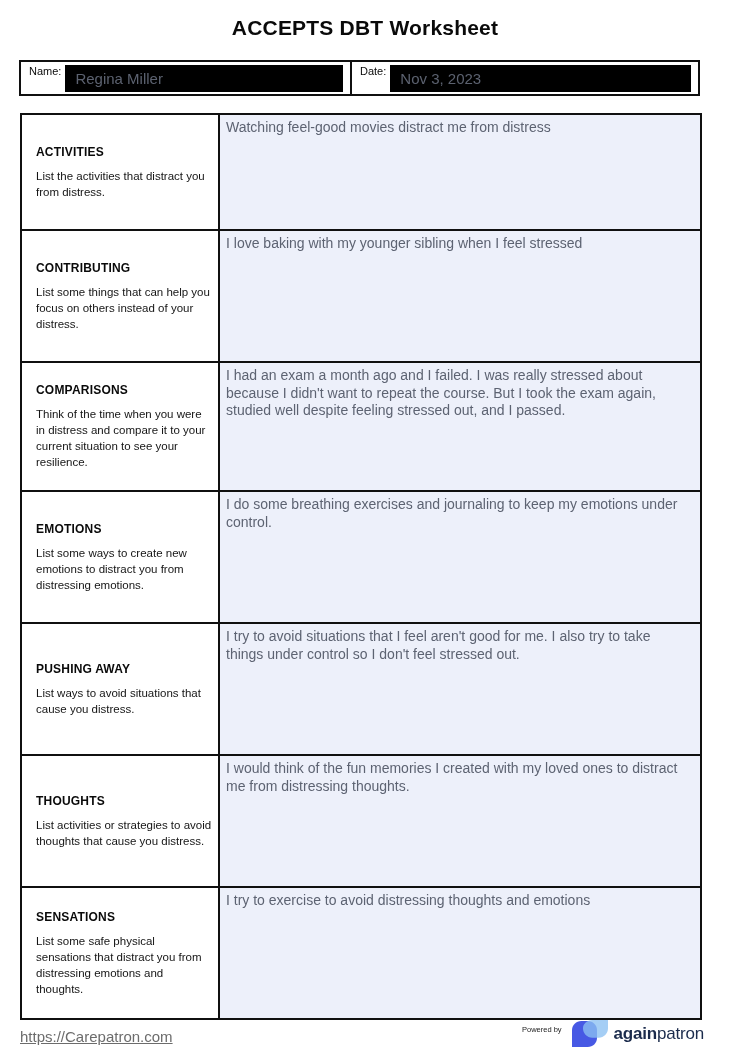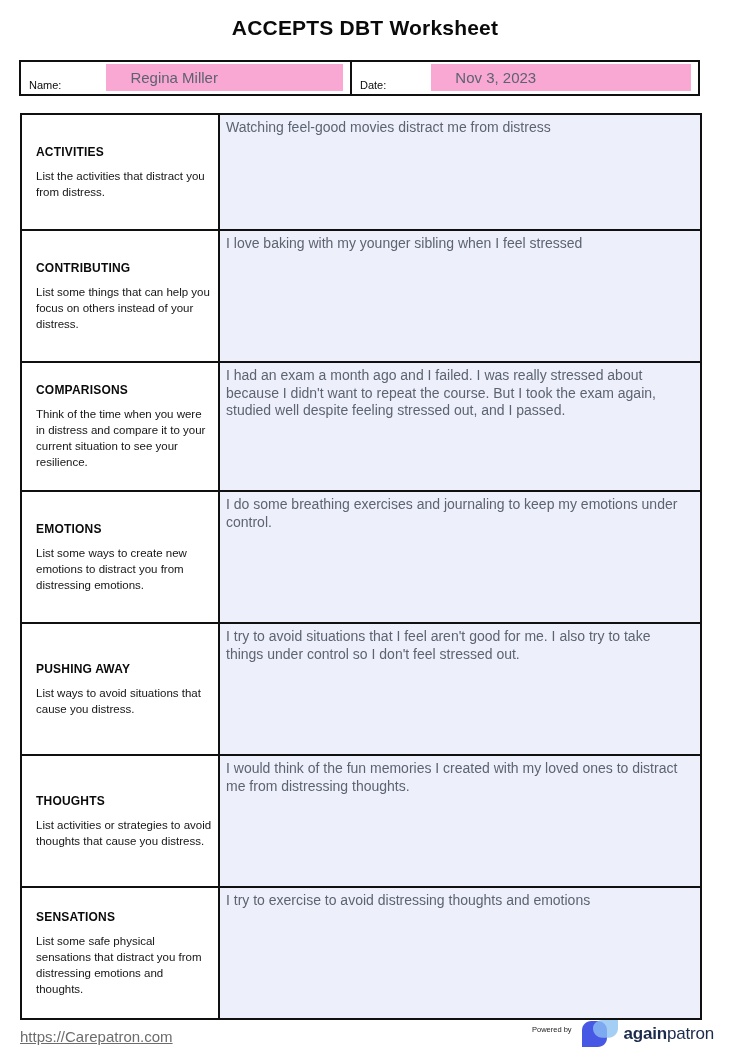--- a/index.html
+++ b/index.html
@@ -19,36 +19,35 @@
   
   .info-box {
     position: absolute; left: 19px; top: 60px;
     width: 681px; height: 36px;
     border: 2px solid #101010;
     box-sizing: border-box;
     display: flex;
     background: #ffffff;
   }
   .info-cell {
-    display: flex; align-items: flex-end;
+    display: flex; align-items: flex-start;
     box-sizing: border-box;
     padding: 3px 7px 3px 8px;
-    gap: 41px;
   }
   .info-cell.name { width: 329px; }
   .info-cell.date { flex: 1; border-left: 2px solid #101010; }
   .info-label {
     font-size: 11px; color: #0a0a0a;
     margin-right: 4px; white-space: nowrap;
   }
   .info-field {
     flex: 1; height: 27px;
-    background: #f9a8d4;
+    background: #000000;
     display: flex; align-items: center;
-    padding-left: 24px;
+    padding-left: 10px;
     font-size: 15px; color: #5c6270;
     overflow: hidden;
   }
   
   .worksheet-table {
     position: absolute; left: 20px; top: 113px;
     width: 682px;
     border-collapse: collapse;
     table-layout: fixed;
   }
@@ -77,21 +76,21 @@
     margin: 0;
   }
   
   .footer-link {
     position: absolute; left: 20px; top: 1028px;
     font-size: 15px; color: #6c6c6c;
     text-decoration: underline;
     cursor: pointer;
   }
   .powered {
-    position: absolute; right: 16px; top: 1018px;
+    position: absolute; right: 26px; top: 1018px;
     display: flex; align-items: center;
   }
   .powered-label {
     font-size: 7.5px; color: #1c1c1c;
     margin-right: 8px; margin-top: -8px;
   }
   .logo-wrap { display: flex; align-items: center; }
   .logo-wrap svg { width: 40px; height: 31px; margin-right: 4px; display: block; }
   .brand {
     font-size: 17px; color: #1b2b4c; letter-spacing: -0.2px;

